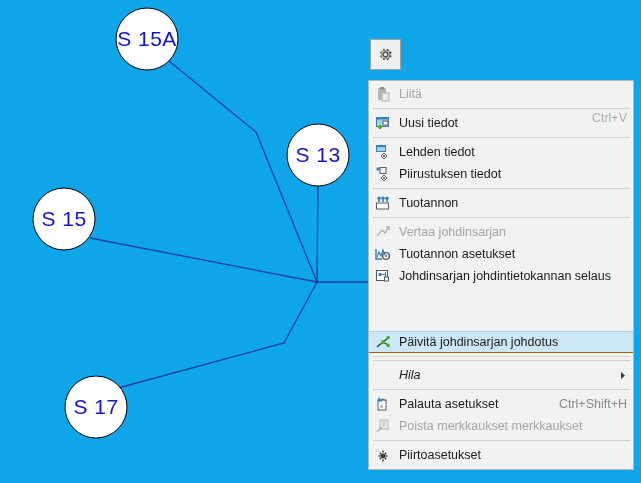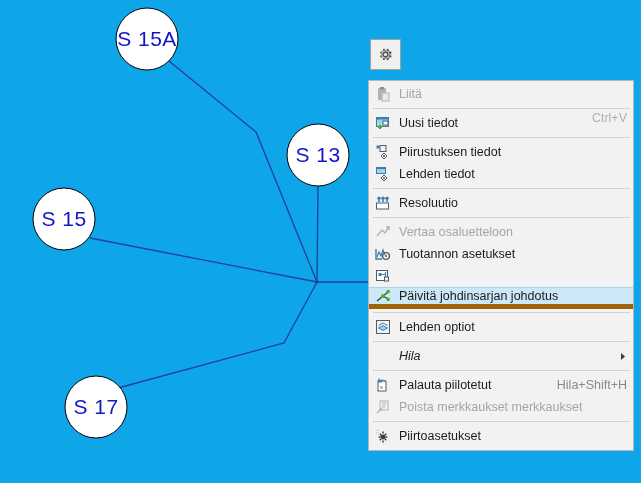--- a/index.html
+++ b/index.html
@@ -61,22 +61,23 @@
     align-items: center;
     height: 22px;
     padding: 0 6px 0 4px;
     white-space: nowrap;
     box-sizing: border-box;
   }
   .menu-item.disabled { color: #a5a5a5; }
   .menu-item.highlight {
     background: #cce8f6;
     border-top: 1px solid #a9d4ea;
-    border-bottom: 5px solid #a16207;
+    border-bottom: 1px solid #a16207;
     height: 22px;
+    margin-top: 44px;
   }
   .mi-icon {
     width: 20px; min-width: 20px;
     height: 18px;
     margin-right: 6px;
     display: flex;
     align-items: center;
     justify-content: center;
   }
   .mi-label {
@@ -161,60 +162,60 @@
             <rect x="8" y="6" width="5" height="4" fill="#ffffff" stroke="#555a66"></rect>
             <path d="M5 10v4M3 12h4" stroke="#4caf22" stroke-width="2"></path>
           </svg>
         </span>
         <span class="mi-label">Uusi tiedot</span>
       </div>
       <div class="separator"></div>
       <div class="menu-item">
         <span class="mi-icon">
           <svg width="16" height="16" viewBox="0 0 16 16">
+            <rect x="1.5" y="1.5" width="9" height="6" fill="#9fd5e8" stroke="#3c7fb1"></rect>
+            <rect x="1.5" y="1.5" width="9" height="1.6" fill="#3c7fb1"></rect>
+            <path d="M6 12l3-3 3 3-3 3z" fill="none" stroke="#555a66"></path>
+            <circle cx="9" cy="12" r="1" fill="#555a66"></circle>
+          </svg>
+        </span>
+        <span class="mi-label">Lehden tiedot</span>
+      </div>
+      <div class="menu-item">
+        <span class="mi-icon">
+          <svg width="16" height="16" viewBox="0 0 16 16">
             <rect x="1.5" y="1.5" width="3" height="3" fill="#3c7fb1"></rect>
             <rect x="5" y="1.5" width="6" height="6" fill="none" stroke="#555a66"></rect>
             <path d="M6 12l3-3 3 3-3 3z" fill="none" stroke="#555a66"></path>
             <circle cx="9" cy="12" r="1" fill="#555a66"></circle>
           </svg>
         </span>
         <span class="mi-label">Piirustuksen tiedot</span>
       </div>
-      <div class="menu-item">
-        <span class="mi-icon">
-          <svg width="16" height="16" viewBox="0 0 16 16">
-            <rect x="1.5" y="1.5" width="9" height="6" fill="#9fd5e8" stroke="#3c7fb1"></rect>
-            <rect x="1.5" y="1.5" width="9" height="1.6" fill="#3c7fb1"></rect>
-            <path d="M6 12l3-3 3 3-3 3z" fill="none" stroke="#555a66"></path>
-            <circle cx="9" cy="12" r="1" fill="#555a66"></circle>
-          </svg>
-        </span>
-        <span class="mi-label">Lehden tiedot</span>
-      </div>
       <div class="separator"></div>
       <div class="menu-item">
         <span class="mi-icon">
           <svg width="16" height="16" viewBox="0 0 16 16">
             <rect x="1.5" y="8" width="12" height="6" fill="#ffffff" stroke="#555a66"></rect>
             <path d="M4 7V2M4 2l-1.6 2M4 2l1.6 2" stroke="#3c7fb1" stroke-width="1.6" fill="none"></path>
             <path d="M8 7V2M8 2l-1.6 2M8 2l1.6 2" stroke="#3c7fb1" stroke-width="1.6" fill="none"></path>
             <path d="M12 7V2M12 2l-1.6 2M12 2l1.6 2" stroke="#3c7fb1" stroke-width="1.6" fill="none"></path>
           </svg>
         </span>
-        <span class="mi-label">Resoluutio</span>
+        <span class="mi-label">Tuotannon</span>
       </div>
       <div class="separator"></div>
       <div class="menu-item disabled">
         <span class="mi-icon">
           <svg width="16" height="16" viewBox="0 0 16 16">
             <path d="M2 12L7 6l3 3 4-6" fill="none" stroke="#b3b3b3" stroke-width="1.4"></path>
             <path d="M11 3h3v3" fill="none" stroke="#b3b3b3" stroke-width="1.4"></path>
           </svg>
         </span>
-        <span class="mi-label">Vertaa osaluetteloon</span>
+        <span class="mi-label">Vertaa johdinsarjan</span>
       </div>
       <div class="menu-item">
         <span class="mi-icon">
           <svg width="16" height="16" viewBox="0 0 16 16">
             <path d="M1 3v10h6" fill="none" stroke="#3c7fb1" stroke-width="1.4"></path>
             <path d="M2 11l2-5 2 4 2-6 2 5" fill="none" stroke="#3c7fb1" stroke-width="1.2"></path>
             <circle cx="11" cy="10" r="3.4" fill="none" stroke="#555a66" stroke-width="1.4"></circle>
             <circle cx="11" cy="10" r="1" fill="#555a66"></circle>
           </svg>
         </span>
@@ -222,64 +223,55 @@
       </div>
       <div class="menu-item">
         <span class="mi-icon">
           <svg width="16" height="16" viewBox="0 0 16 16">
             <rect x="1.5" y="2.5" width="11" height="10" fill="#ffffff" stroke="#555a66"></rect>
             <rect x="3.5" y="5" width="3" height="3" fill="#3c7fb1"></rect>
             <path d="M6.5 6.5h4M10.5 4v5" stroke="#3c7fb1" stroke-width="1.1" fill="none"></path>
             <rect x="9.5" y="9" width="4" height="4" fill="#f4f4f4" stroke="#555a66"></rect>
           </svg>
         </span>
+        <span class="mi-label">Johdinsarjan johdintietokannan selaus</span>
       </div>
       <div class="menu-item highlight">
         <span class="mi-icon">
           <svg width="16" height="16" viewBox="0 0 16 16">
             <path d="M2 13L8 8M8 8L13 4M8 8L13 11" fill="none" stroke="#3b3b3b" stroke-width="1.3"></path>
             <circle cx="8" cy="8" r="2" fill="#4caf22"></circle>
             <circle cx="13.2" cy="3.6" r="1.8" fill="#4caf22"></circle>
             <circle cx="13.2" cy="11.4" r="1.8" fill="#4caf22"></circle>
           </svg>
         </span>
         <span class="mi-label">Päivitä johdinsarjan johdotus</span>
       </div>
       <div class="separator"></div>
-      <div class="menu-item">
-        <span class="mi-icon">
-          <svg width="16" height="16" viewBox="0 0 16 16">
-            <rect x="1.5" y="1.5" width="13" height="13" fill="#eef3f8" stroke="#555a66"></rect>
-            <path d="M3.5 9l4.5-2.4L12.5 9 8 11.4z" fill="#9fd5e8" stroke="#3c7fb1"></path>
-            <path d="M3.5 6.4L8 4l4.5 2.4" fill="none" stroke="#3c7fb1"></path>
-          </svg>
-        </span>
-        <span class="mi-label">Lehden optiot</span>
-      </div>
       <div class="separator"></div>
       <div class="menu-item">
         <span class="mi-label indent">Hila</span>
         <span class="mi-arrow">
           <svg width="8" height="9" viewBox="0 0 8 9">
             <path d="M2 1l4 3.5L2 8z" fill="#3b3b3b"></path>
           </svg>
         </span>
       </div>
       <div class="separator"></div>
       <div class="menu-item">
         <span class="mi-icon">
           <svg width="16" height="16" viewBox="0 0 16 16">
             <rect x="3" y="4" width="8" height="10" fill="#ffffff" stroke="#555a66"></rect>
             <text x="5" y="12" font-size="6" fill="#555a66" font-family="sans-serif">s</text>
             <path d="M10 4.5a4 4 0 0 0-6 0" fill="none" stroke="#3c7fb1" stroke-width="1.4"></path>
             <path d="M4 1.6V4.8h3" fill="none" stroke="#3c7fb1" stroke-width="1.4"></path>
           </svg>
         </span>
-        <span class="mi-label">Palauta piilotetut</span>
-        <span class="mi-accel">Hila+Shift+H</span>
+        <span class="mi-label">Palauta asetukset</span>
+        <span class="mi-accel">Ctrl+Shift+H</span>
       </div>
       <div class="menu-item disabled">
         <span class="mi-icon">
           <svg width="16" height="16" viewBox="0 0 16 16">
             <rect x="5" y="2" width="8" height="9" fill="#f0f0f0" stroke="#b3b3b3"></rect>
             <path d="M2 14l5-5" stroke="#b3b3b3" stroke-width="1.4"></path>
             <path d="M7 4h4M7 6h4M7 8h3" stroke="#b3b3b3" stroke-width="0.9"></path>
           </svg>
         </span>
         <span class="mi-label">Poista merkkaukset merkkaukset</span>

